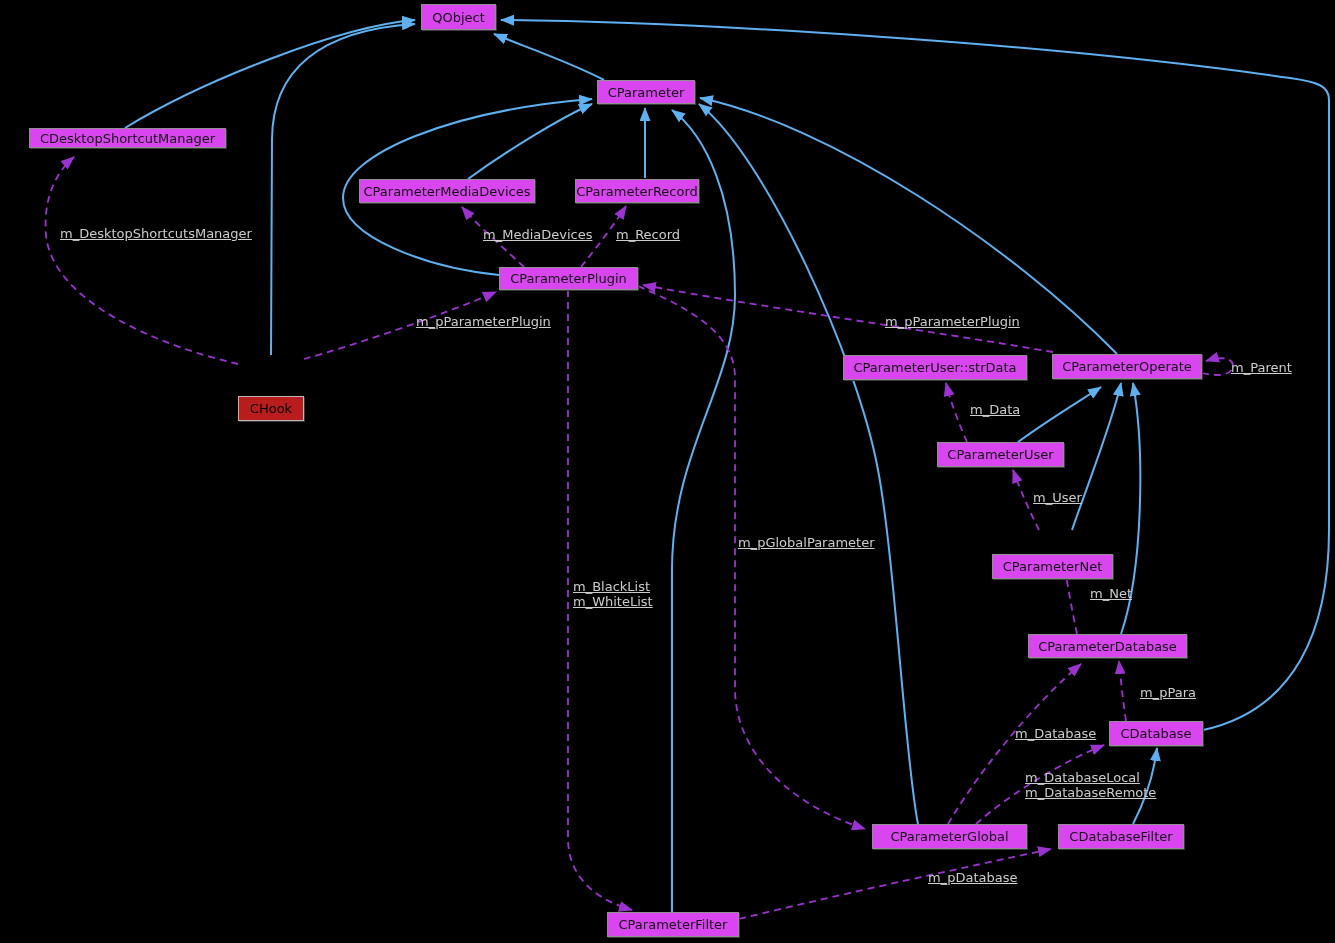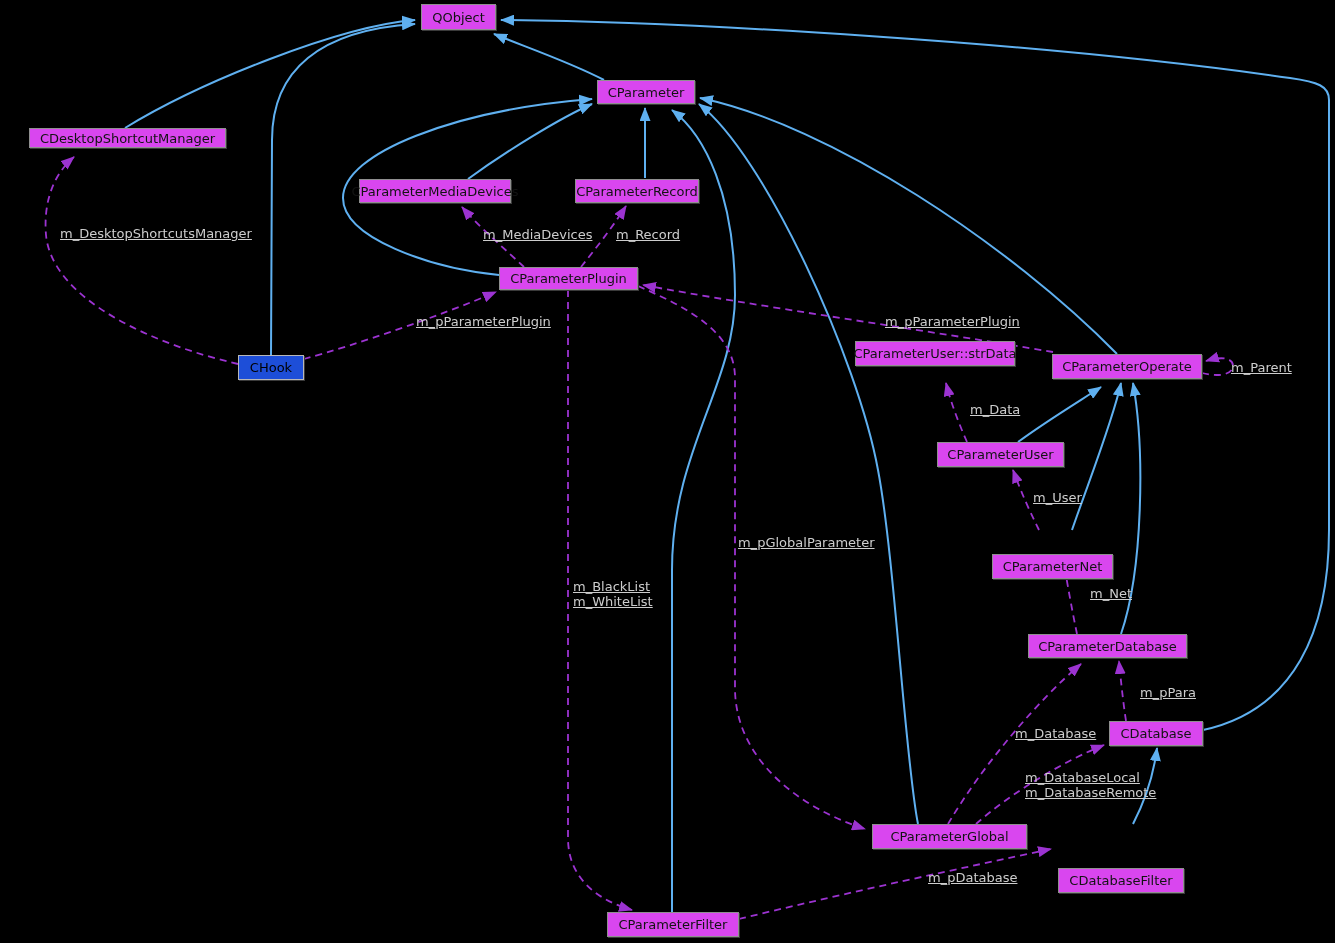--- a/index.html
+++ b/index.html
@@ -3,21 +3,21 @@
 <meta charset="utf-8">
 <style>
   html,body{margin:0;padding:0;background:#000;}
   #canvas{position:relative;width:1335px;height:943px;background:#000;overflow:hidden;
           font-family:"DejaVu Sans", sans-serif;}
   #edges{position:absolute;left:0;top:0;width:1335px;height:943px;}
   .node{position:absolute;background:#d946ef;border:1.4px solid #8f8f8f;
         box-shadow:1px 1px 0 #3a3a3a;color:#131313;font-size:13px;
         display:flex;align-items:center;justify-content:center;white-space:nowrap;
         box-sizing:border-box;cursor:pointer;}
-  .node.current{background:#1d4ed8;border-color:#b8b8b8;color:#000;}
+  .node.current{background:#b91c1c;border-color:#b8b8b8;color:#000;margin-top:41px;}
   .elabel{position:absolute;color:#cdcdcd;font-size:13px;line-height:1.18;
           white-space:pre-line;pointer-events:none;text-decoration:underline;}
 </style>
 </head>
 <body>
 
 <div id="canvas">
 
   <svg id="edges" width="1335" height="943" viewBox="0 0 1335 943">
     <defs>
@@ -61,32 +61,32 @@
       <path d="M976,824 C1012,792 1066,760 1104,745" marker-end="url(#ap)"></path>
       <path d="M568,290 L568,838 C568,878 597,900 632,910" marker-end="url(#ap)"></path>
       <path d="M739,919 C850,892 962,868 1051,849" marker-end="url(#ap)"></path>
       <path d="M638,286 C688,308 735,332 735,378 L735,688 C735,756 794,806 865,829" marker-end="url(#ap)"></path>
     </g>
   </svg>
 
   <div class="node" style="left:421px;top:4px;width:75px;height:26px;">QObject</div>
   <div class="node" style="left:597px;top:80px;width:98px;height:24px;">CParameter</div>
   <div class="node" style="left:5px;top:128px;width:197px;height:20px;margin-left:24px;">CDesktopShortcutManager</div>
-  <div class="node" style="left:359px;top:179px;width:152px;height:24px;">CParameterMediaDevices</div>
+  <div class="node" style="left:359px;top:179px;width:176px;height:24px;">CParameterMediaDevices</div>
   <div class="node" style="left:575px;top:179px;width:124px;height:24px;">CParameterRecord</div>
   <div class="node" style="left:499px;top:267px;width:139px;height:23px;">CParameterPlugin</div>
   <div class="node current" style="left:238px;top:355px;width:66px;height:25px;">CHook</div>
-  <div class="node" style="left:843px;top:341px;width:160px;height:25px;margin-left:12px;">CParameterUser::strData</div>
+  <div class="node" style="left:843px;top:355px;width:184px;height:25px;">CParameterUser::strData</div>
   <div class="node" style="left:1052px;top:354px;width:150px;height:25px;">CParameterOperate</div>
   <div class="node" style="left:937px;top:442px;width:127px;height:25px;">CParameterUser</div>
   <div class="node" style="left:992px;top:530px;width:121px;height:25px;margin-top:24px;">CParameterNet</div>
   <div class="node" style="left:1028px;top:634px;width:159px;height:24px;">CParameterDatabase</div>
   <div class="node" style="left:1109px;top:721px;width:94px;height:25px;">CDatabase</div>
   <div class="node" style="left:872px;top:824px;width:155px;height:25px;">CParameterGlobal</div>
-  <div class="node" style="left:1058px;top:824px;width:126px;height:25px;margin-top:44px;">CDatabaseFilter</div>
+  <div class="node" style="left:1058px;top:824px;width:126px;height:25px;">CDatabaseFilter</div>
   <div class="node" style="left:607px;top:912px;width:132px;height:25px;">CParameterFilter</div>
 
   <div class="elabel" style="left:60px;top:226px;">m_DesktopShortcutsManager</div>
   <div class="elabel" style="left:483px;top:227px;">m_MediaDevices</div>
   <div class="elabel" style="left:616px;top:227px;">m_Record</div>
   <div class="elabel" style="left:416px;top:314px;">m_pParameterPlugin</div>
   <div class="elabel" style="left:885px;top:314px;">m_pParameterPlugin</div>
   <div class="elabel" style="left:1231px;top:360px;">m_Parent</div>
   <div class="elabel" style="left:970px;top:402px;">m_Data</div>
   <div class="elabel" style="left:1033px;top:490px;">m_User</div>

